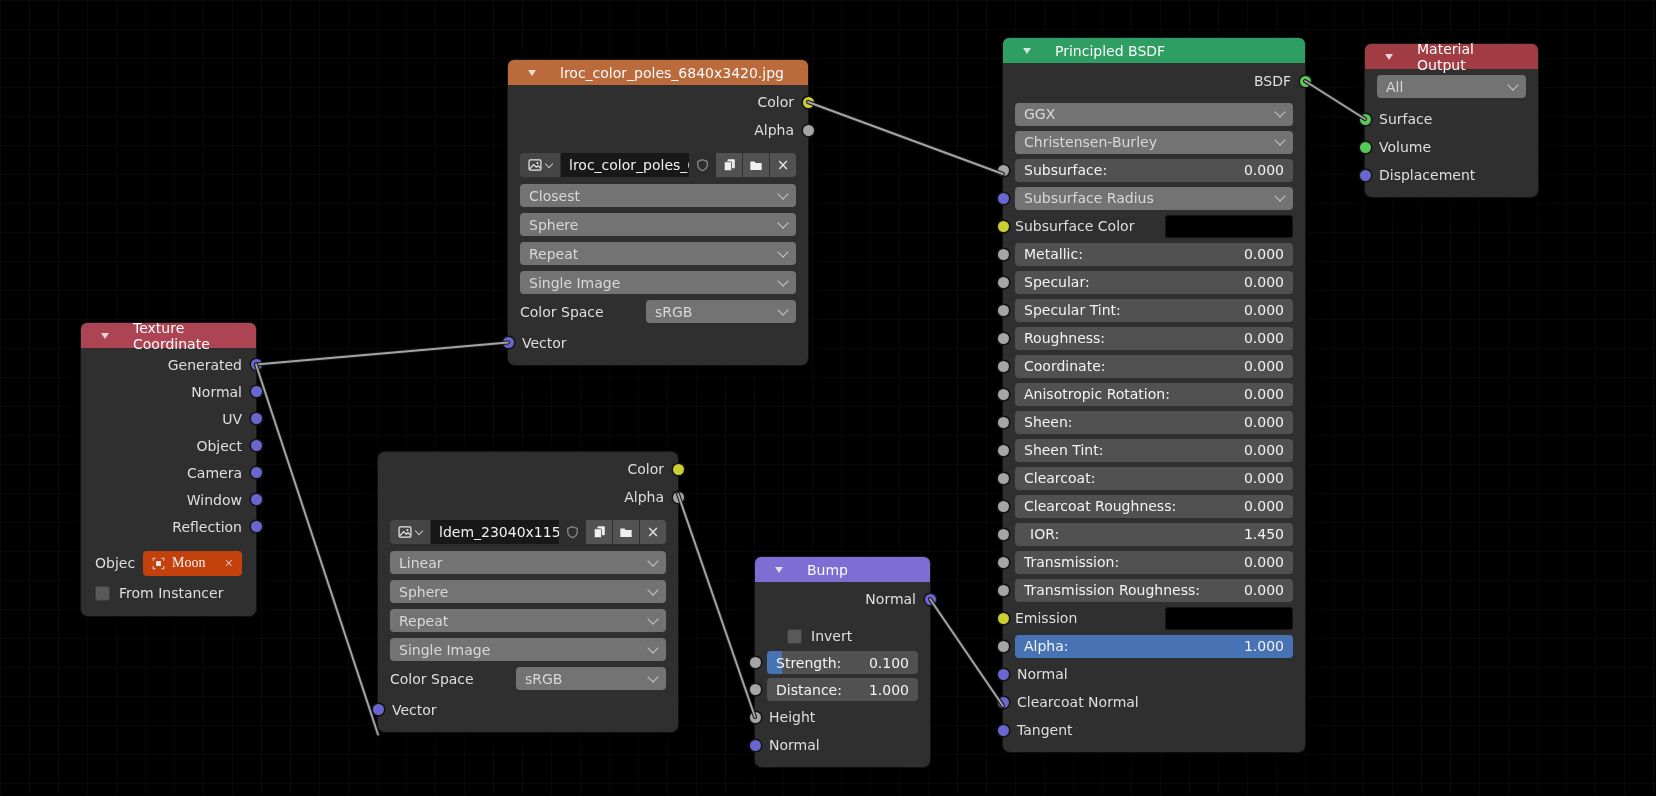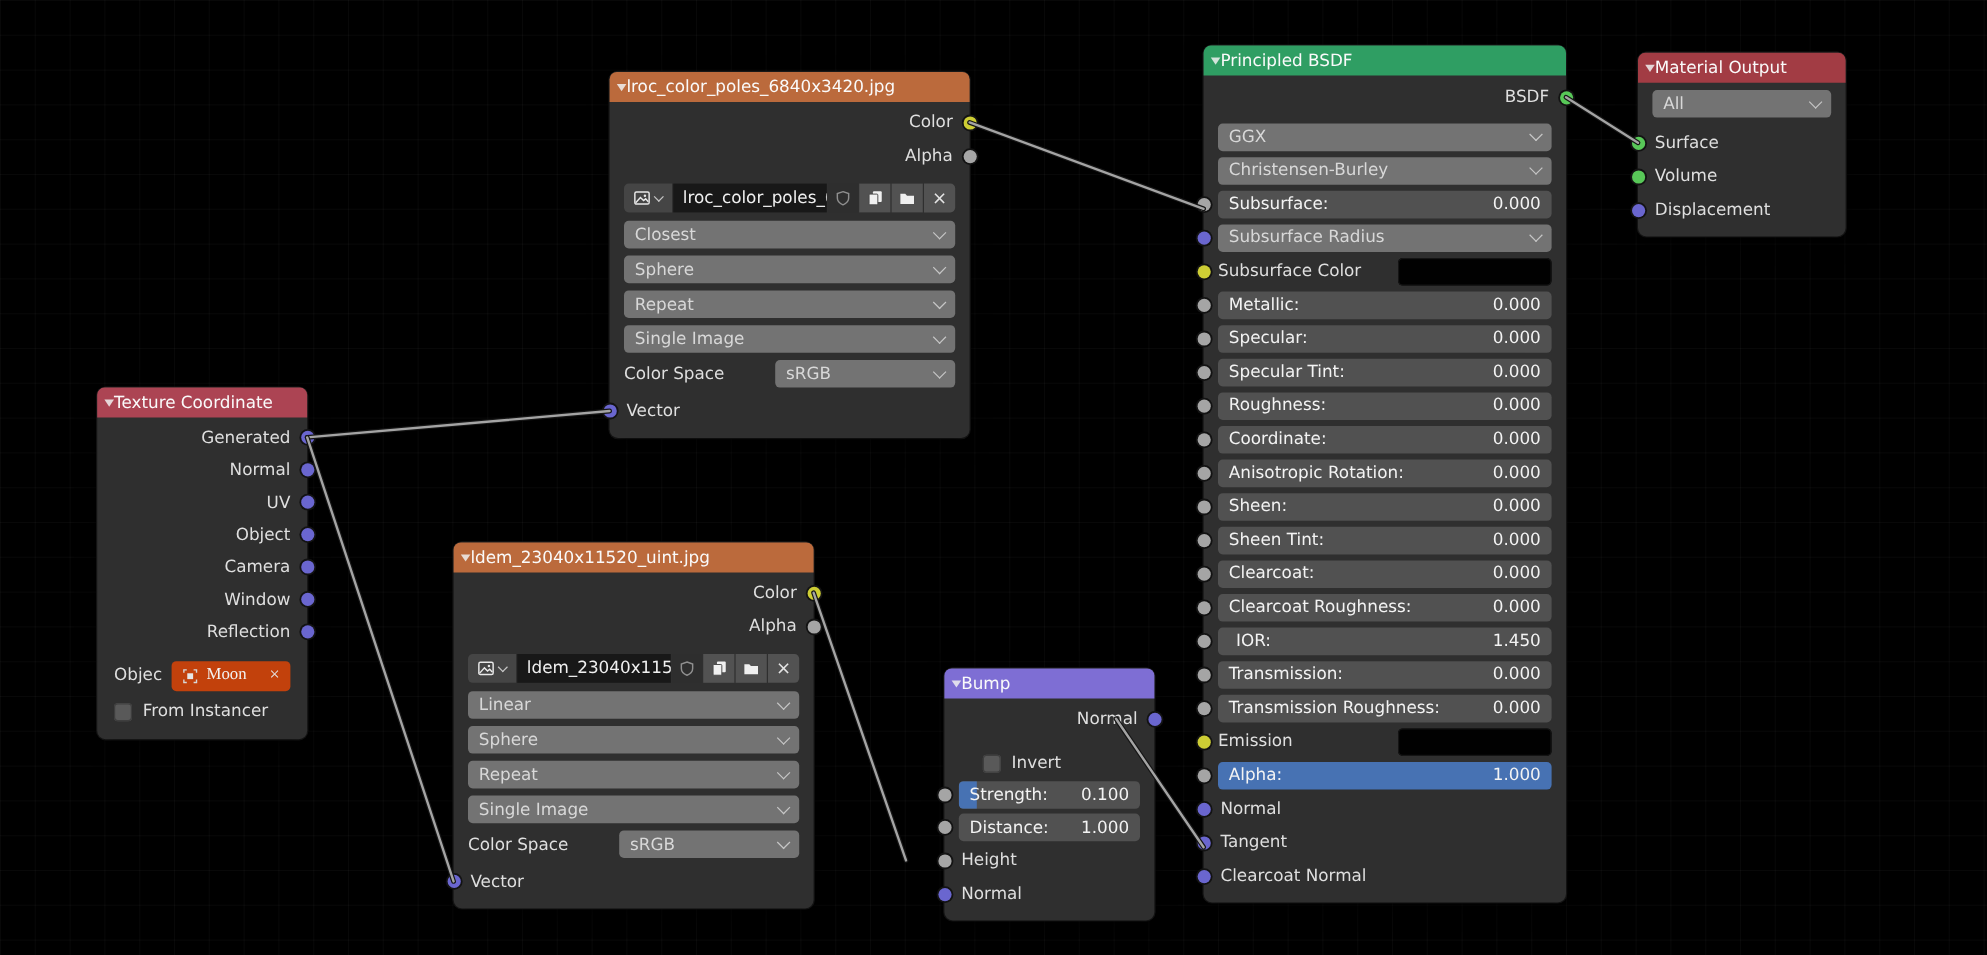--- a/index.html
+++ b/index.html
@@ -5,21 +5,21 @@
   html,body{margin:0;padding:0;background:#000;}
   body{width:1656px;height:796px;position:relative;overflow:hidden;
        font-family:"DejaVu Sans",sans-serif;-webkit-font-smoothing:antialiased;}
   #stage{position:absolute;inset:0;}
   #stage::before{content:"";position:absolute;inset:0;
     background-image:linear-gradient(rgba(255,255,255,.03) 1px,transparent 1px),
                      linear-gradient(90deg,rgba(255,255,255,.03) 1px,transparent 1px);
     background-size:29px 29px;}
   .node{position:absolute;background:#2F2F2F;border-radius:7px;color:#DFDFDF;font-size:14px;
         box-shadow:0 5px 16px rgba(0,0,0,.65),0 0 0 1px #1C1C1C;}
-  .hd{height:25px;display:flex;align-items:center;gap:0;padding:0 6px;
+  .hd{height:25px;display:flex;align-items:center;gap:24px;padding:0 20px;
       border-radius:6px 6px 0 0;color:#FAFAFA;}
   .hd-red{background:#AC4453}.hd-orange{background:#BB6A3C}.hd-green{background:#2F9E63}
   .hd-dred{background:#A23C44}.hd-purple{background:#7E6ED4}
   .tri{width:0;height:0;border-left:4.5px solid transparent;border-right:4.5px solid transparent;
        border-top:6px solid rgba(240,240,240,.85);flex:none;}
   .bd{padding:3px 0 8px;}
   .row{position:relative;height:28px;display:flex;align-items:center;padding:0 14px;}
   .row.h27{height:27px}.row.h29{height:29px}.row.h30{height:30px}
   .row.out{justify-content:flex-end;}
   .sock{position:absolute;top:50%;width:11px;height:11px;margin-top:-5.5px;border-radius:50%;
@@ -190,24 +190,20 @@
           </div>
       </div>
       <div class="row h29" style="margin-top:2px;">
           <span class="sock l sk-vec"></span>
           <span class="lbl">Vector</span>
         </div>
     </div>
   </div>
 
   <div class="node" style="left:378px;top:452px;width:300px;">
-    <div class="hd hd-orange">
-      <span class="tri"></span>
-      <span class="lbl">ldem_23040x11520_uint.jpg</span>
-    </div>
     <div class="bd">
       <div class="row out">
           <span class="lbl">Color</span>
           <span class="sock r sk-col"></span>
         </div>
       <div class="row out">
           <span class="lbl">Alpha</span>
           <span class="sock r sk-val"></span>
         </div>
       <div class="nr">
@@ -271,21 +267,21 @@
             <span class="chev"></span>
           </div>
       </div>
       <div class="row h29" style="margin-top:2px;">
           <span class="sock l sk-vec"></span>
           <span class="lbl">Vector</span>
         </div>
     </div>
   </div>
 
-  <div class="node" style="left:787px;top:557px;width:175px;">
+  <div class="node" style="left:755px;top:557px;width:175px;">
     <div class="hd hd-purple">
       <span class="tri"></span>
       <span class="lbl">Bump</span>
     </div>
     <div class="bd">
       <div class="row out">
           <span class="lbl">Normal</span>
           <span class="sock r sk-vec"></span>
         </div>
       <div class="row" style="margin-top:10px;height:26px;padding-left:32px;">
@@ -461,25 +457,25 @@
             <span class="lab">Alpha:</span>
             <span class="val">1.000</span>
           </div>
         </div>
       <div class="row">
           <span class="sock l sk-vec"></span>
           <span class="lbl">Normal</span>
         </div>
       <div class="row">
           <span class="sock l sk-vec"></span>
+          <span class="lbl">Clearcoat Normal</span>
+        </div>
+      <div class="row">
+          <span class="sock l sk-vec"></span>
           <span class="lbl">Tangent</span>
-        </div>
-      <div class="row">
-          <span class="sock l sk-vec"></span>
-          <span class="lbl">Clearcoat Normal</span>
         </div>
     </div>
   </div>
 
   <div class="node" style="left:1365px;top:44px;width:173px;">
     <div class="hd hd-dred">
       <span class="tri"></span>
       <span class="lbl">Material Output</span>
     </div>
     <div class="bd">

